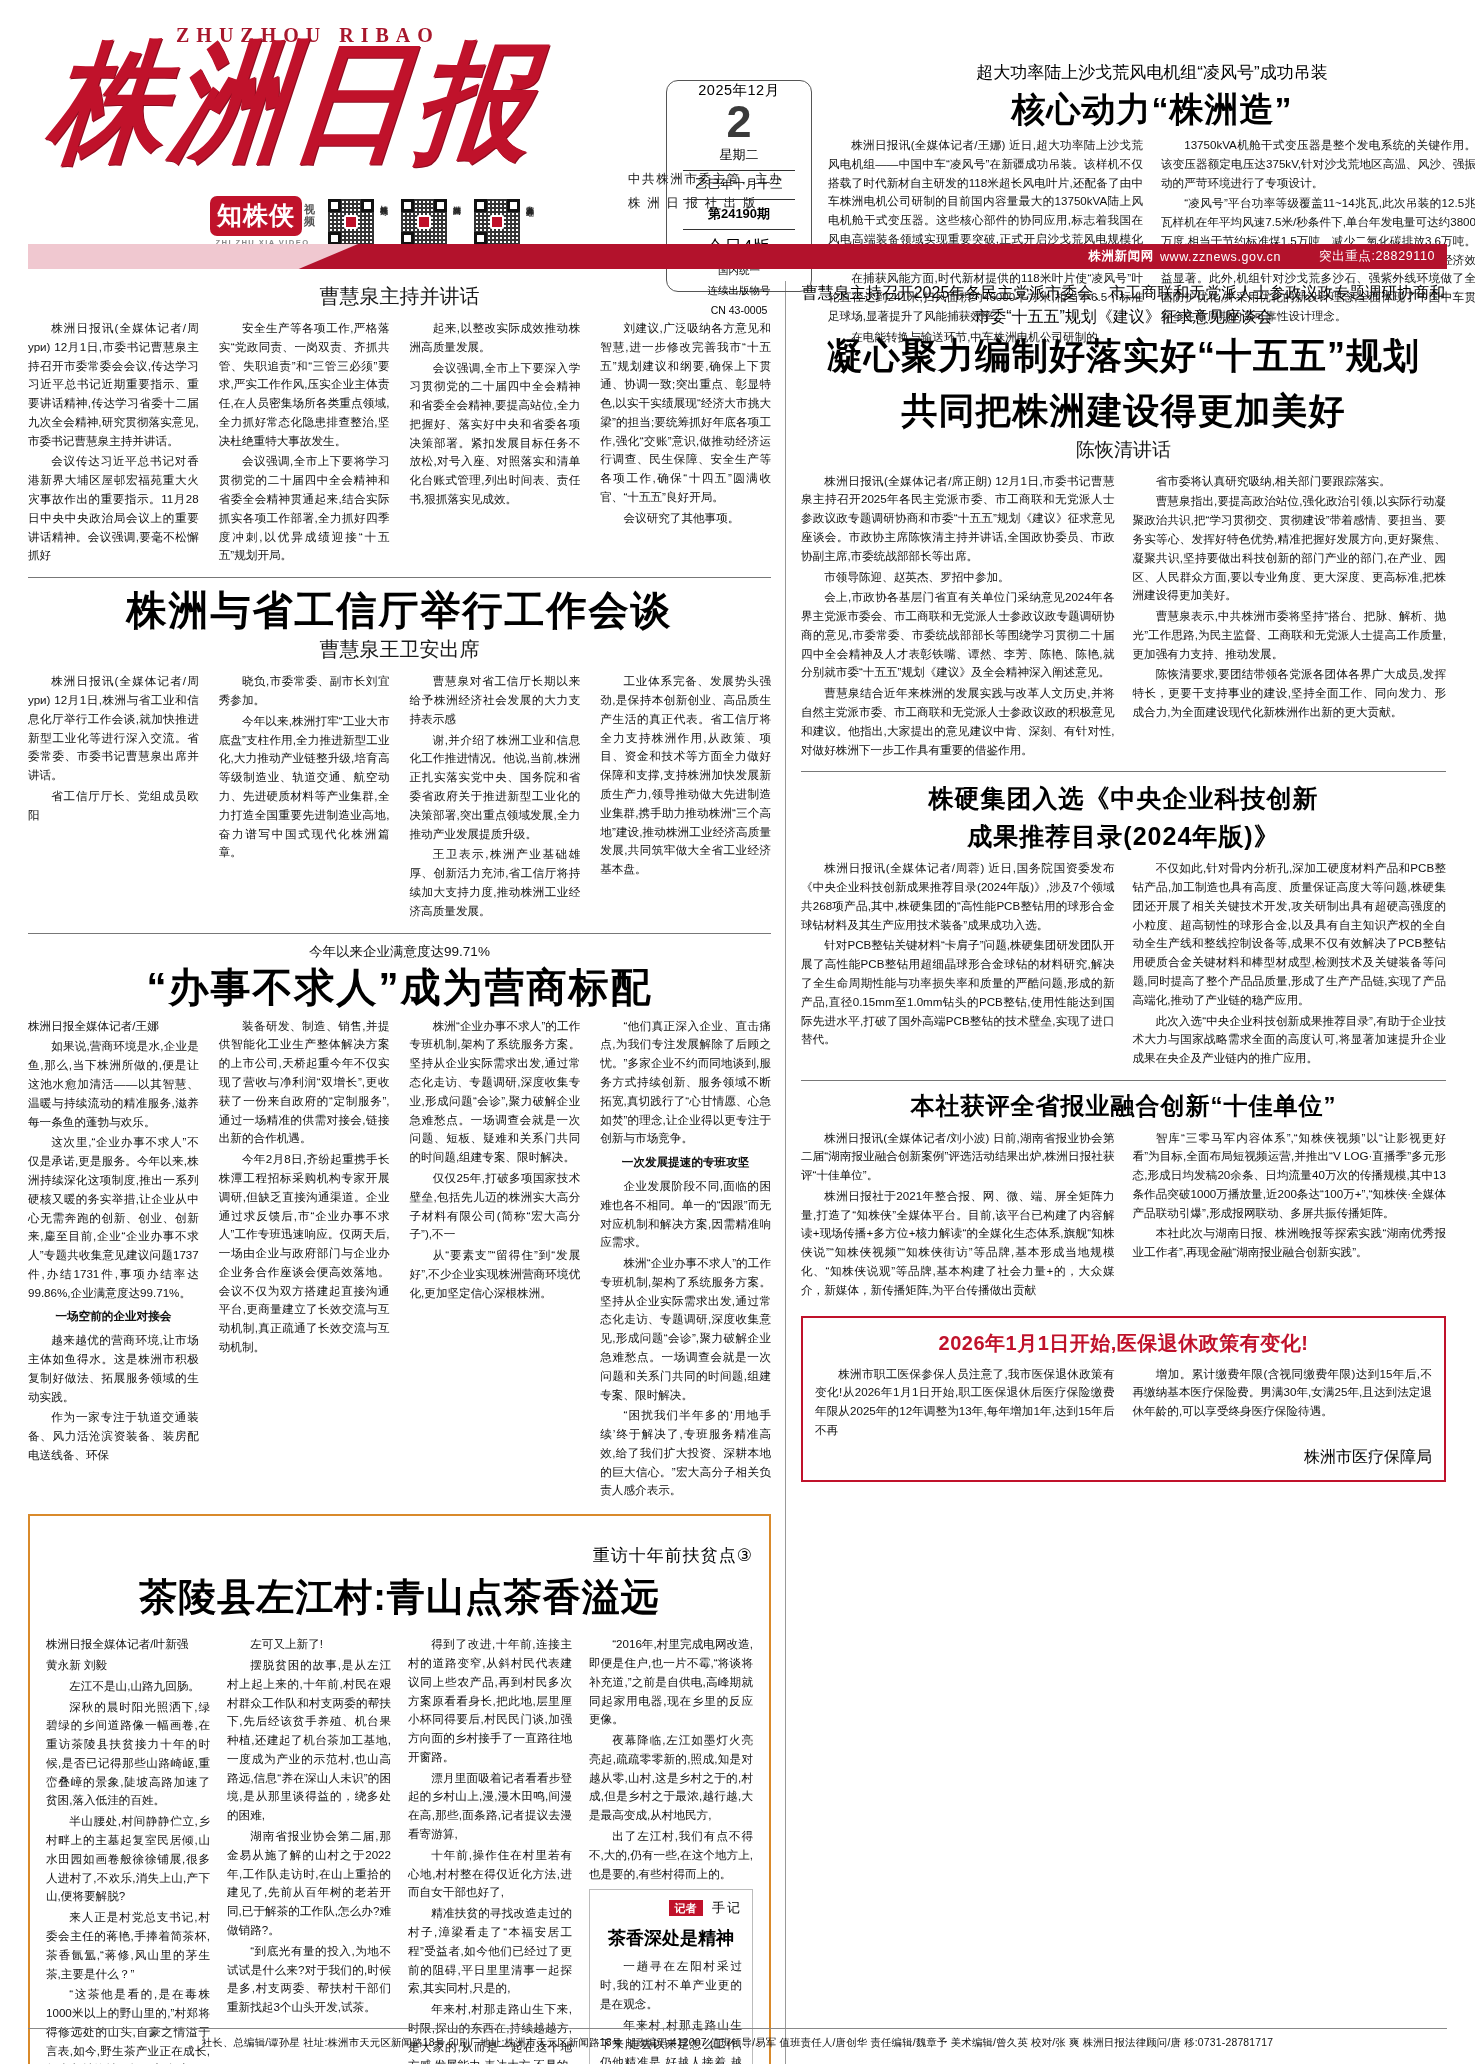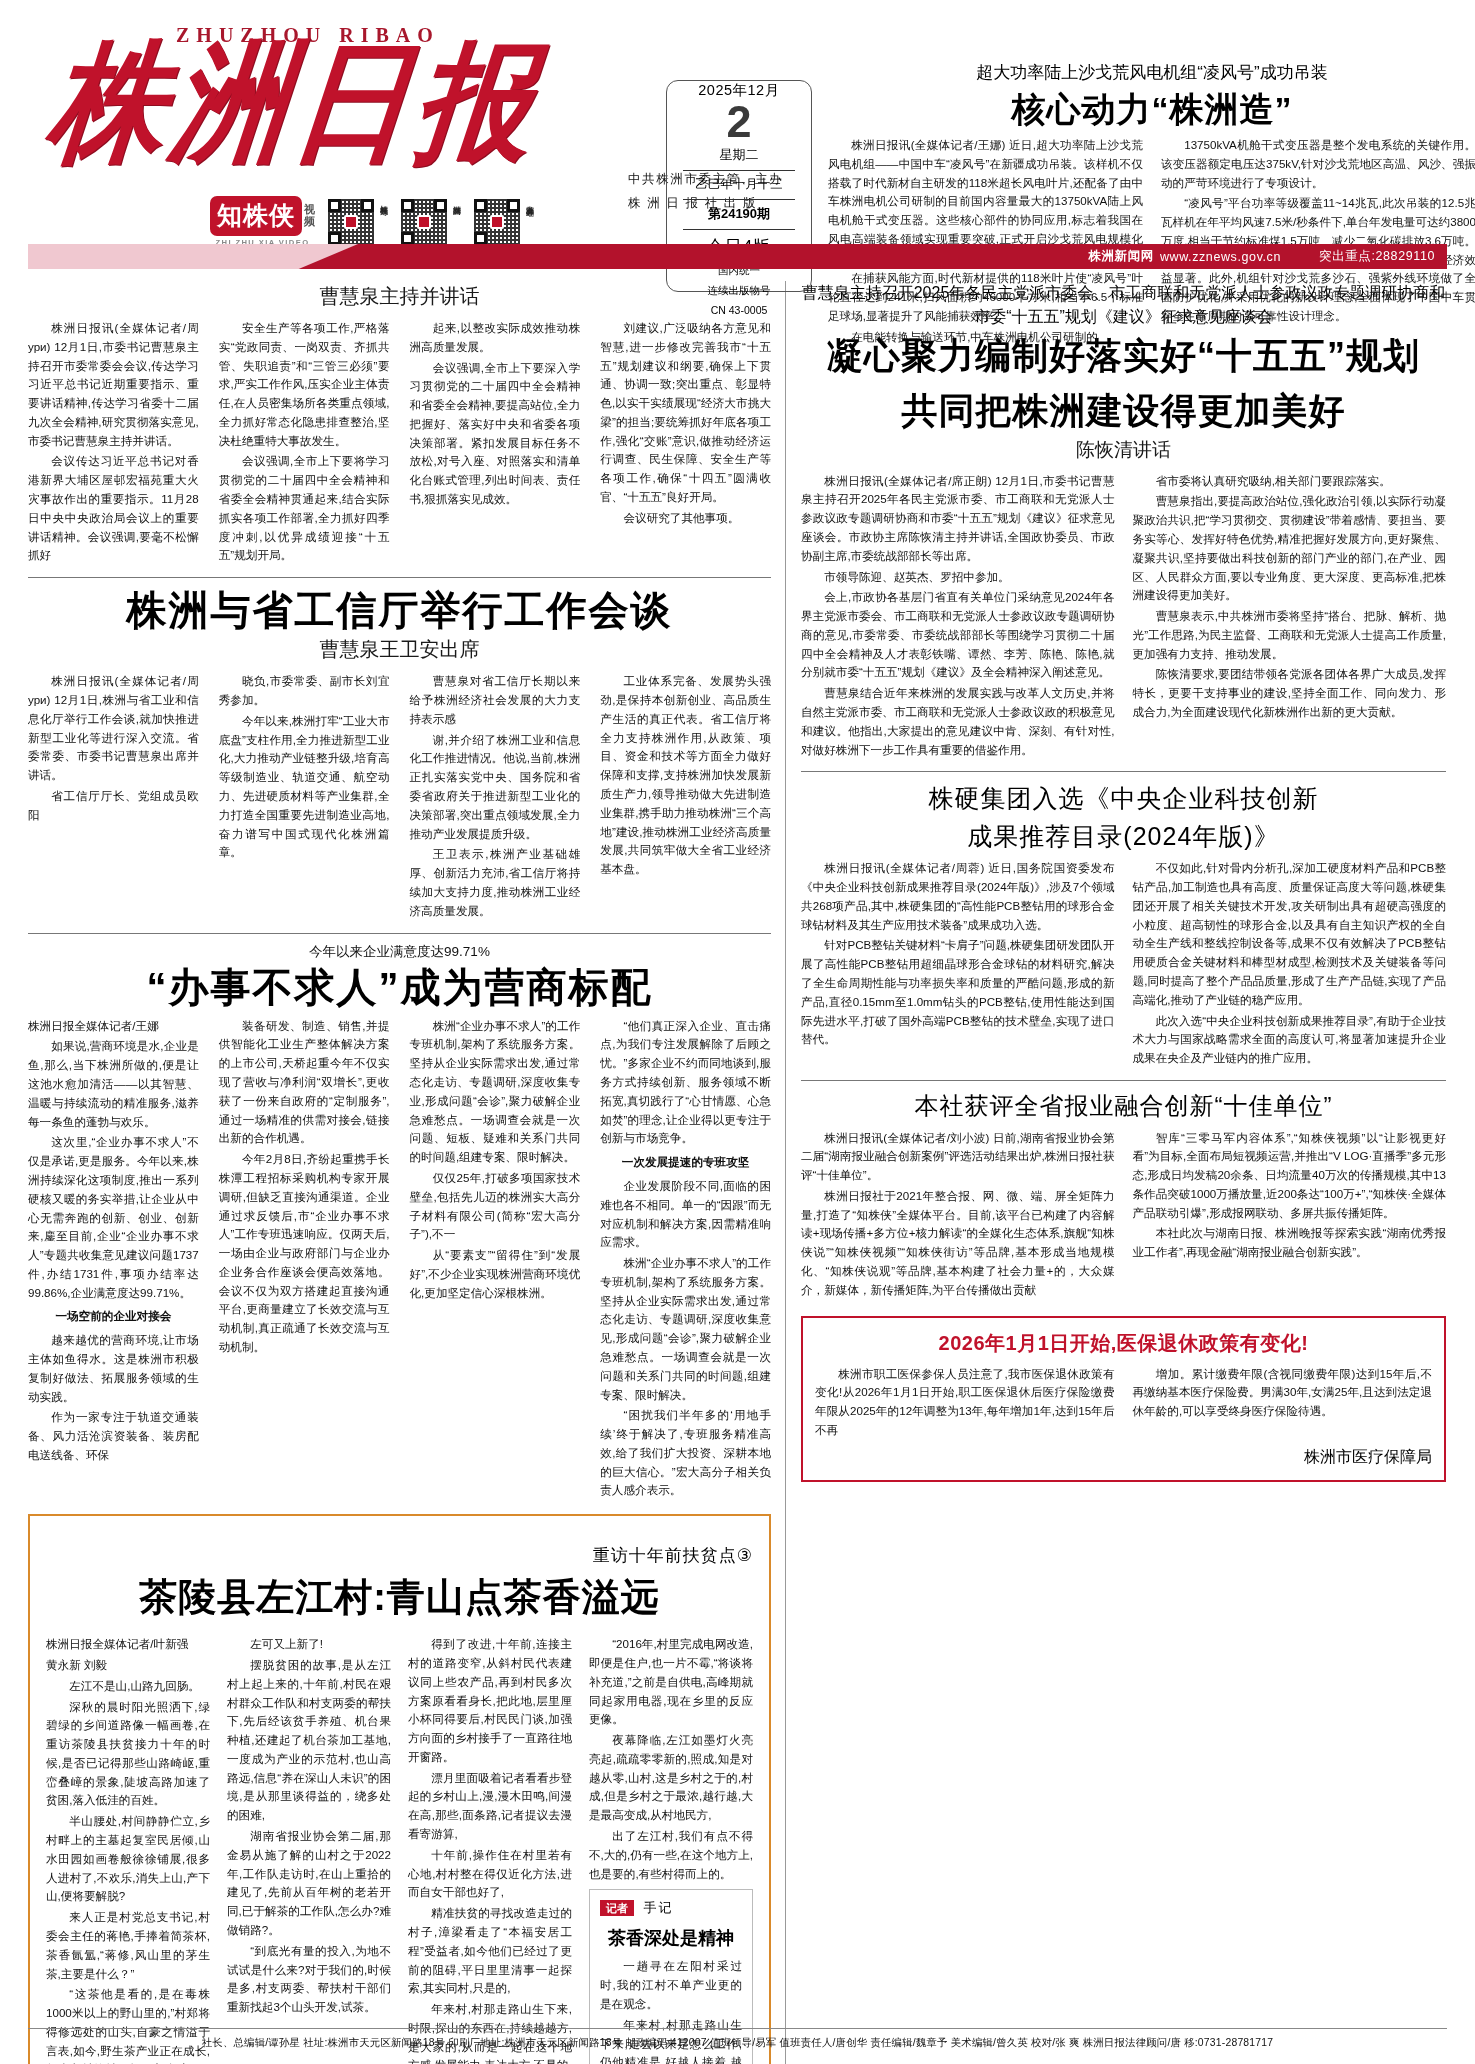--- a/index.html
+++ b/index.html
@@ -113,21 +113,21 @@
   .bodytext { font-size:11.6px; line-height:1.62; text-align:justify; color:#111; }
   .bodytext p { margin:0 0 2px; text-indent:2em; }
   .byline { text-indent:0 !important; }
 
   
   h1.big2 {
     text-align:center; font-size:36px; font-weight:bold; letter-spacing:1px;
     line-height:1.3; margin:4px 0 2px;
   }
   h1.big3 {
-    text-align:center; font-size:25px; font-weight:normal; letter-spacing:1px;
+    text-align:center; font-size:25px; font-weight:bold; letter-spacing:1px;
     line-height:1.36; margin:5px 0 4px;
   }
   h1.mid {
     text-align:center; font-size:29px; font-weight:bold; letter-spacing:1px;
     line-height:1.25; margin:4px 0 4px;
   }
 
   .kicker { text-align:center; font-size:13.5px; margin:2px 0 3px; color:#111; }
 
   
@@ -371,21 +371,21 @@
             <p>年来村,村那走路山生下来,时限,探山的东西在,持续越越方,是大家的,从而是一起在这个地方感,发展能力,表达大方,不是的</p>
 
           </div>
           <div style="flex:1;">
             <div class="bodytext">
               <p>“2016年,村里完成电网改造,即便是住户,也一片不霉,“将谈将补充道,”之前是自供电,高峰期就同起家用电器,现在乡里的反应更像。</p>
               <p>夜幕降临,左江如墨灯火亮亮起,疏疏零零新的,照成,知是对越从零,山村,这是乡村之于的,村成,但是乡村之于最浓,越行越,大是最高变成,从村地民方,</p>
               <p>出了左江村,我们有点不得不,大的,仍有一些,在这个地方上,也是要的,有些村得而上的。</p>
             </div>
             <div class="notebox">
-              <div style="text-align:left;">
+              <div style="text-align:right;">
                 <span class="note-tag">记者</span>
                 <span class="note-tag2">手记</span>
               </div>
               <div class="note-title">茶香深处是精神</div>
               <div class="bodytext">
                 <p>一趟寻在左阳村采过时,我的江村不单产业更的是在观念。</p>
                 <p>年来村,村那走路山生下来,走去以来是怎么工作,仍他精准是,好越人接着,越来是最重要的人,又成了回更,</p>
 
               </div>
             </div>

